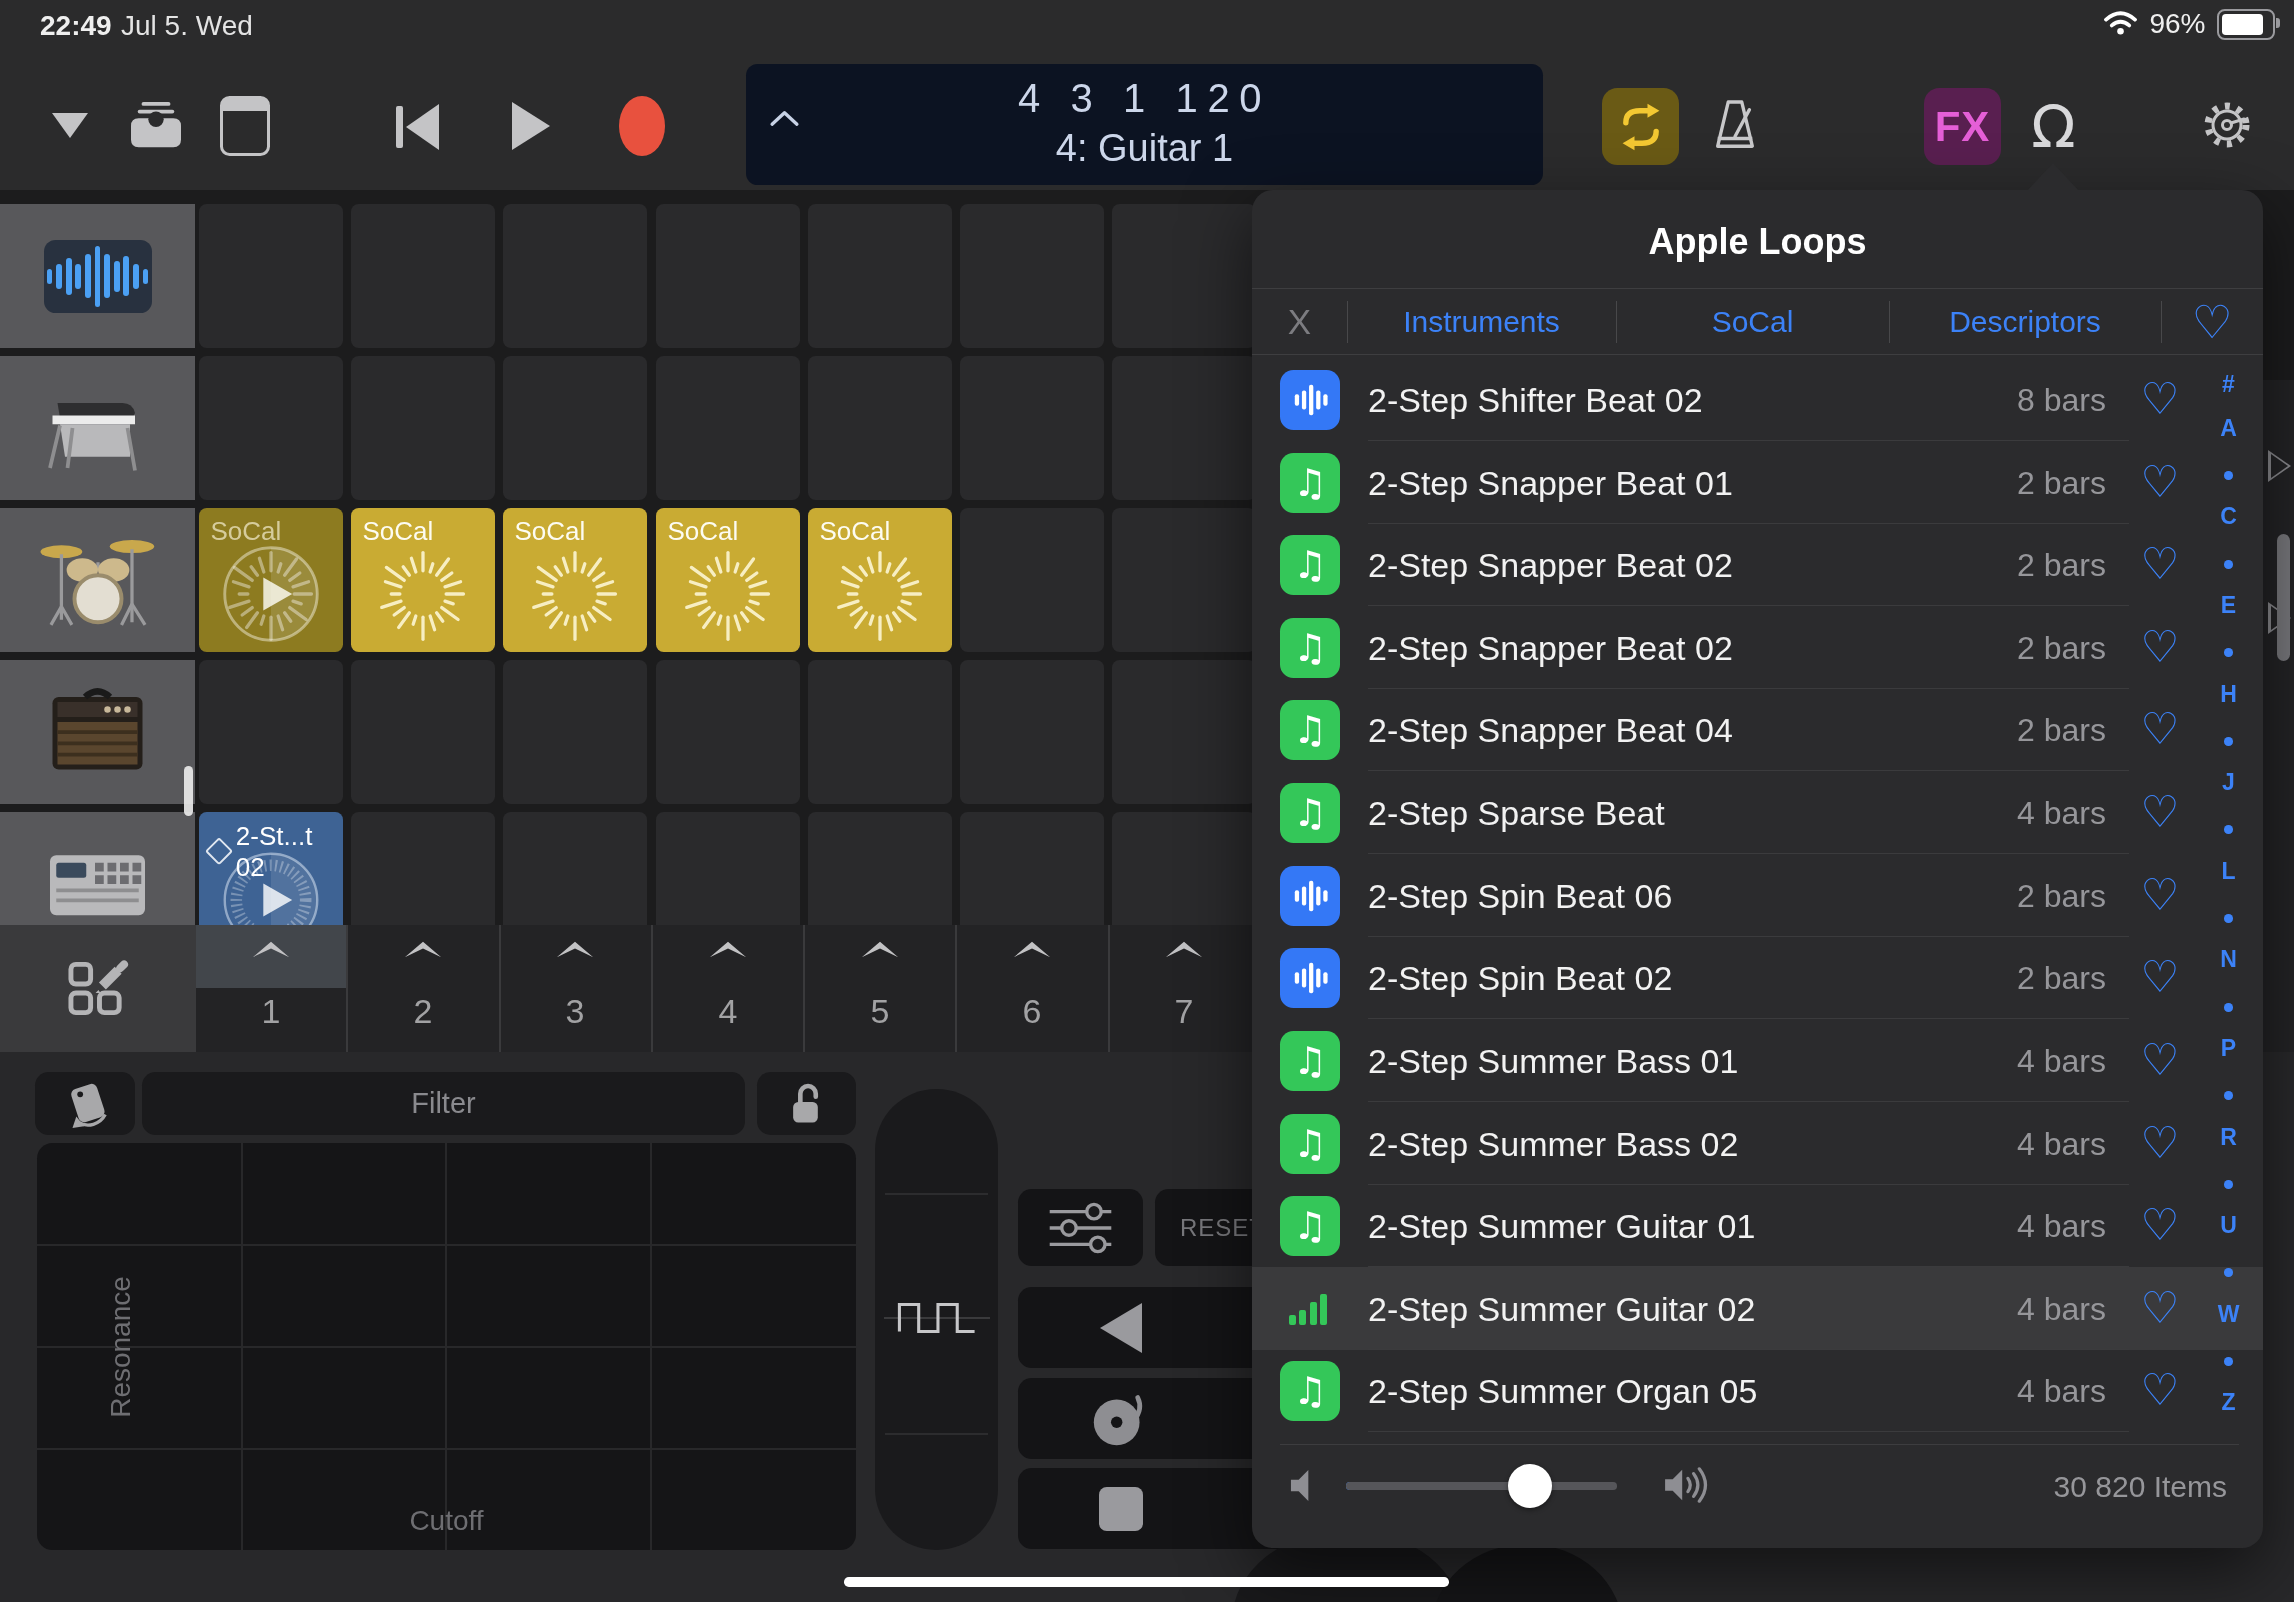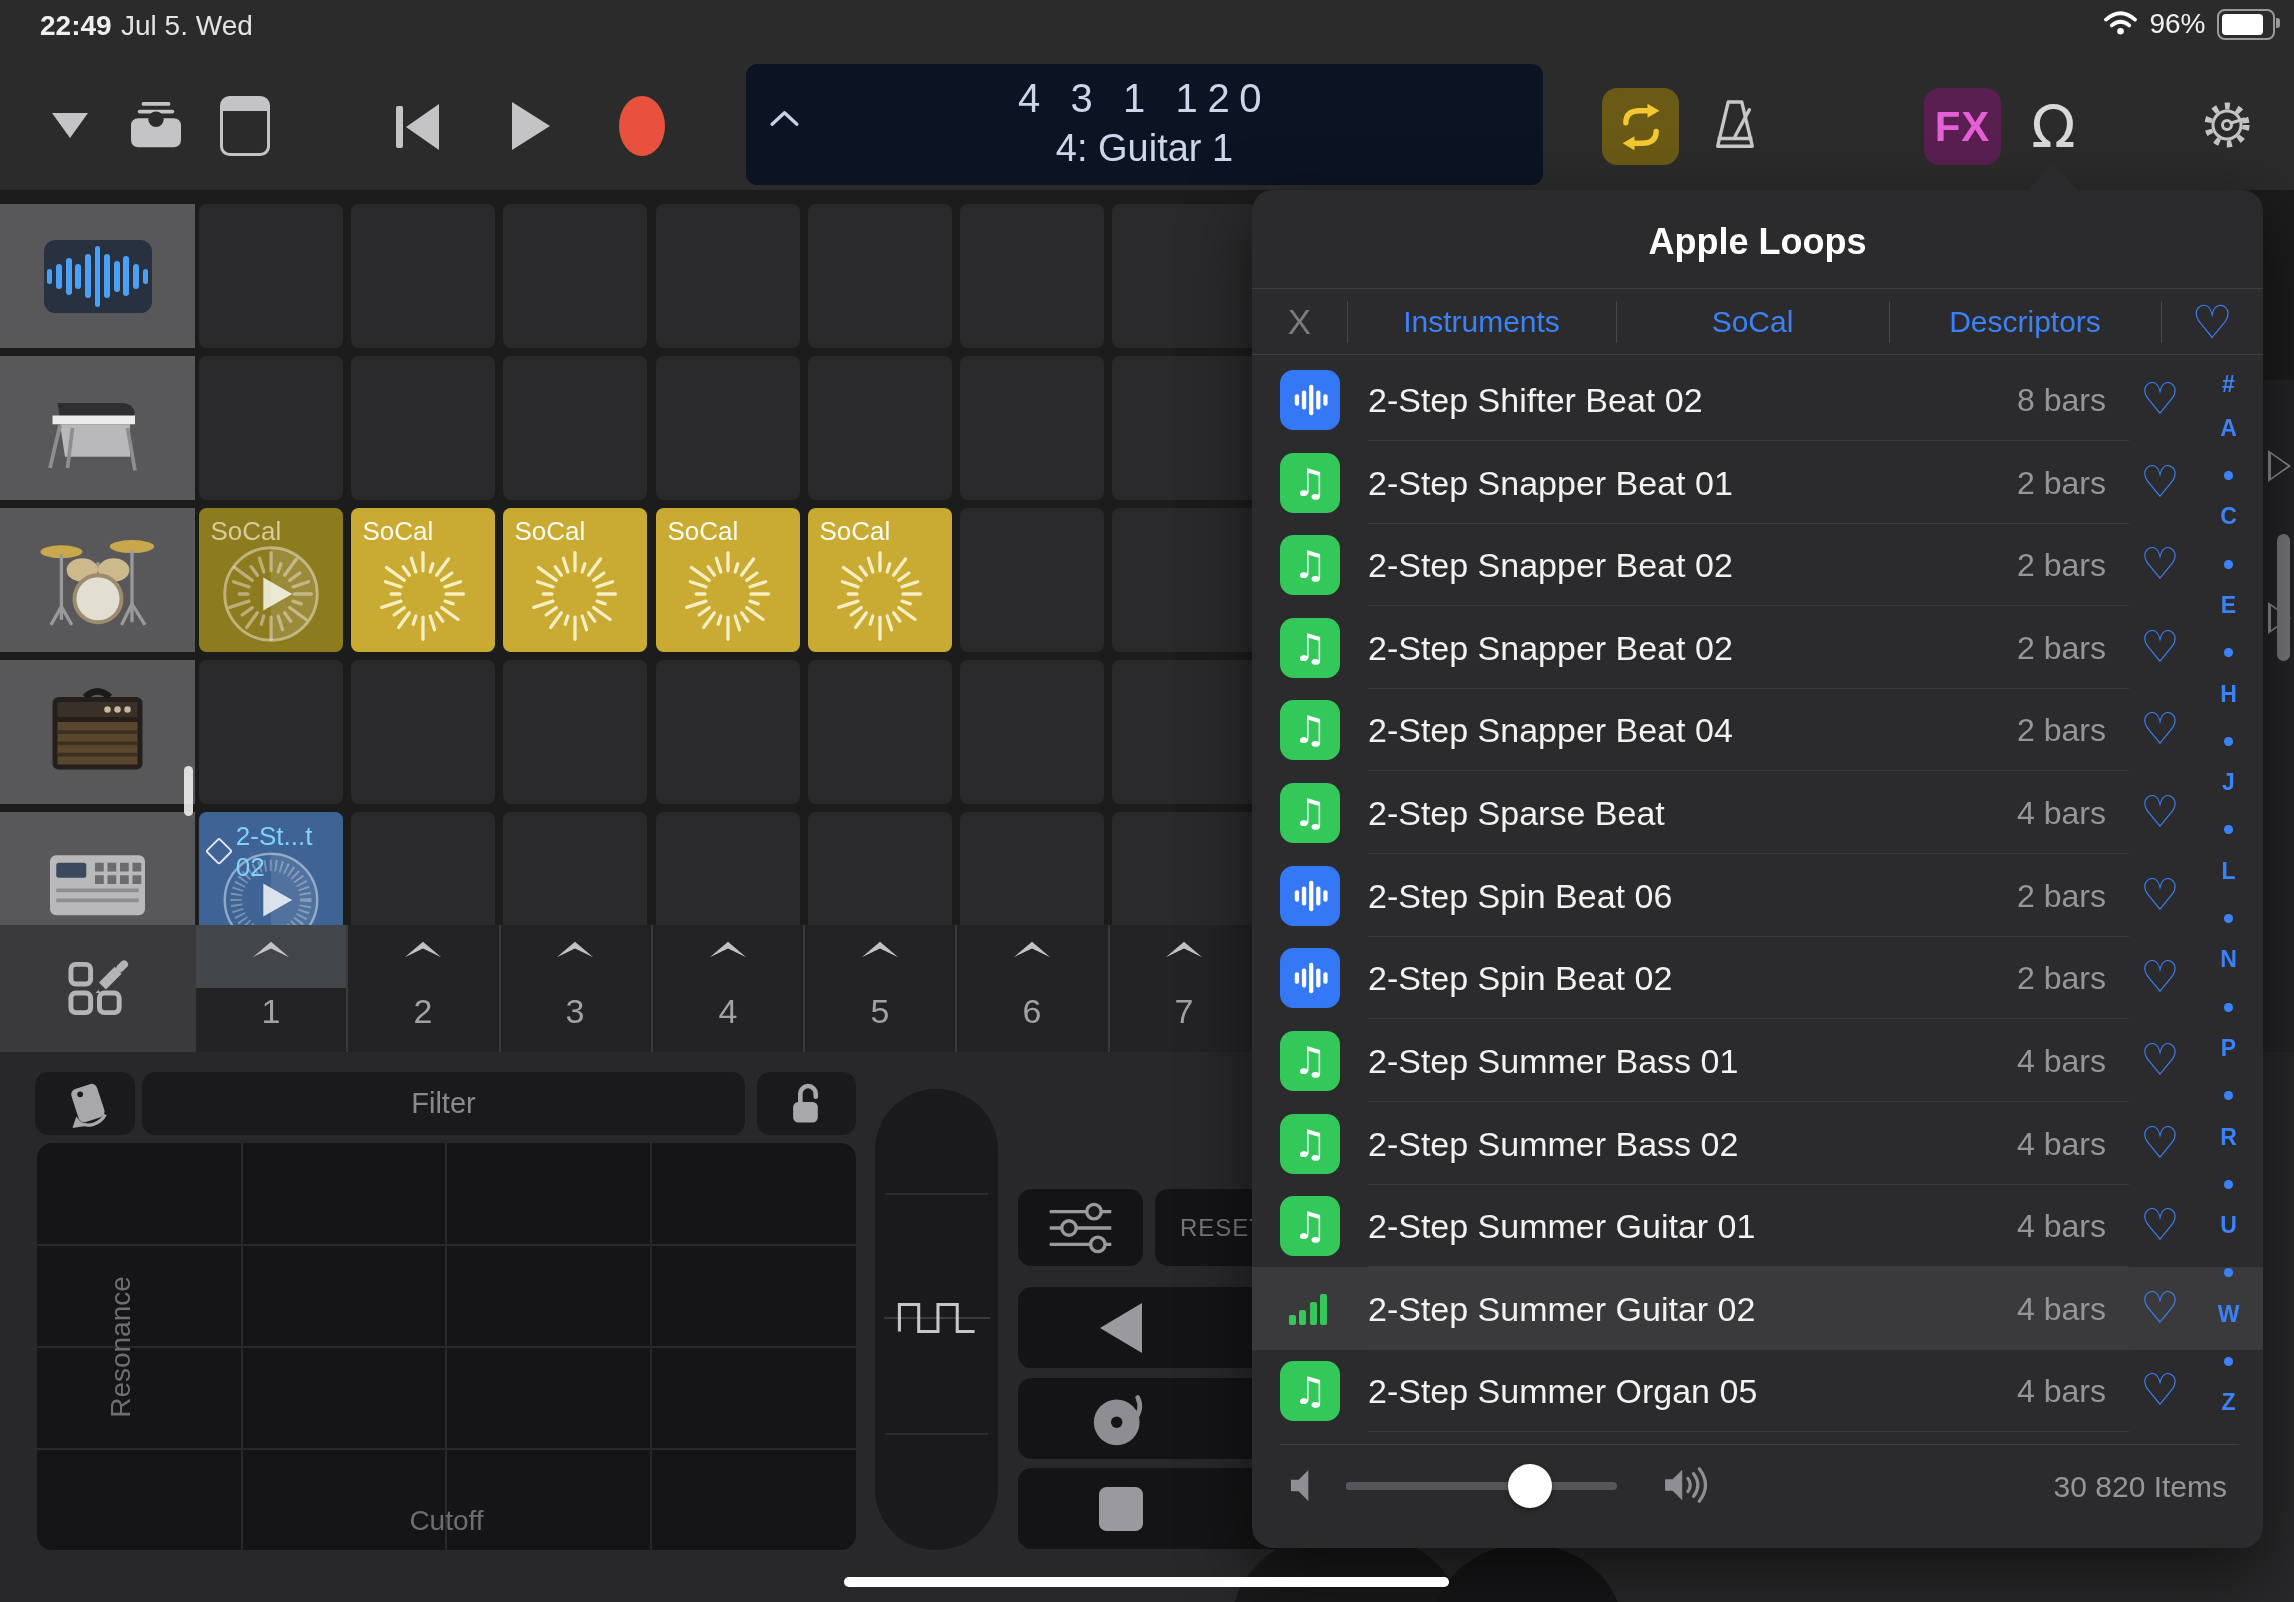--- a/index.html
+++ b/index.html
@@ -41,21 +41,21 @@
   .gridsec{position:absolute;left:0;top:190px;width:2294px;height:862px;background:#1c1c1d;}
   .track-cell{position:absolute;left:0;width:195px;height:144px;background:#58585b;display:flex;align-items:center;justify-content:center;}
   .cell{position:absolute;width:144px;height:144px;background:#2a2a2c;border-radius:7.7px;}
   .cell.socal{background:#c9ab33;overflow:hidden;}
   .cell.socal.dim{background:#8d7b20;}
   .cell-label{position:absolute;left:11.5px;top:7.7px;font-size:26px;color:#fdfcf2;}
   .cell.dim .cell-label{color:#d6cc9c;}
   .cell.bluecell{background:#3e6394;overflow:hidden;}
   .bluecell-hdr{position:absolute;left:9.6px;top:8.6px;display:flex;align-items:center;gap:7.7px;}
   .diamond{width:16.3px;height:16.3px;border:2.9px solid #dfe6ef;transform:rotate(45deg);border-radius:2.9px;}
-  .bluecell-txt{font-size:26px;color:#7dd3fc;}
+  .bluecell-txt{font-size:26px;color:#ffffff;}
   .rec-icon-tile{width:108px;height:73px;background:#28313f;border-radius:11.5px;display:flex;align-items:center;justify-content:center;gap:3.8px;}
   .rec-icon-tile i{display:block;width:5.8px;background:#4ba0f4;border-radius:2.9px;}
   .lscroll{position:absolute;left:184px;top:576px;width:8.6px;height:50px;background:#e9e9e9;border-radius:4.8px;opacity:.92;}
 
   
   .rstrip{position:absolute;left:2262px;top:190px;width:32px;height:862px;background:#232325;}
   .row-tri{position:absolute;width:0;height:0;border-top:16.3px solid transparent;border-bottom:16.3px solid transparent;border-left:23px solid #8a8a8e;}
   .row-tri::after{content:"";position:absolute;left:-20px;top:-12.5px;border-top:12.5px solid transparent;border-bottom:12.5px solid transparent;border-left:17.3px solid #232325;}
   .scrollblk{position:absolute;left:2277px;width:12.5px;background:#77777b;border-radius:6.7px;}
 

